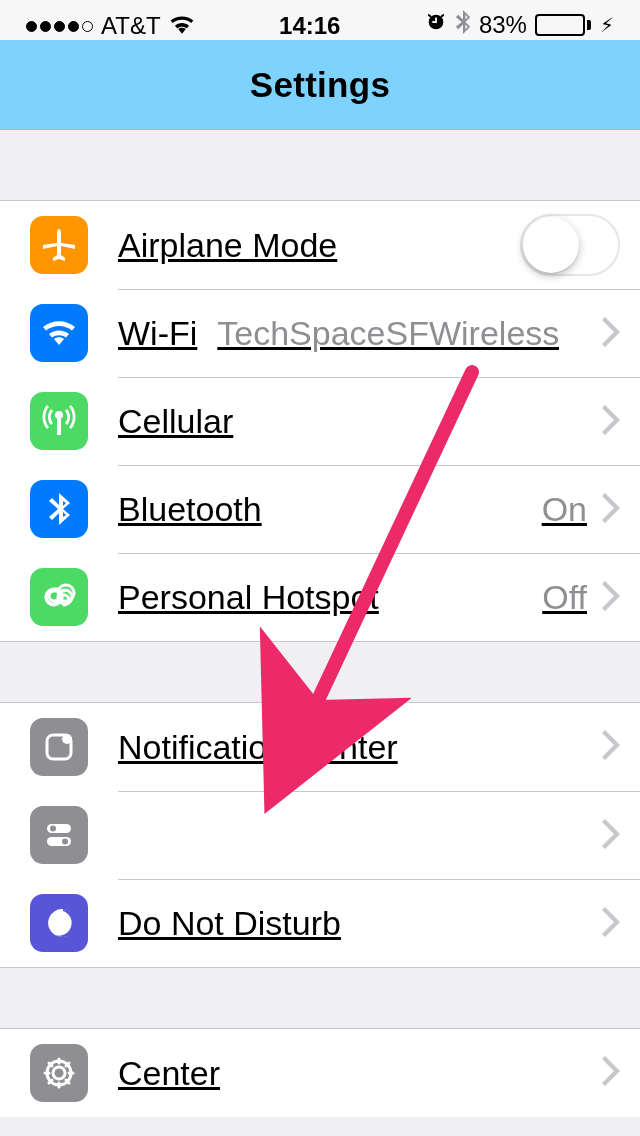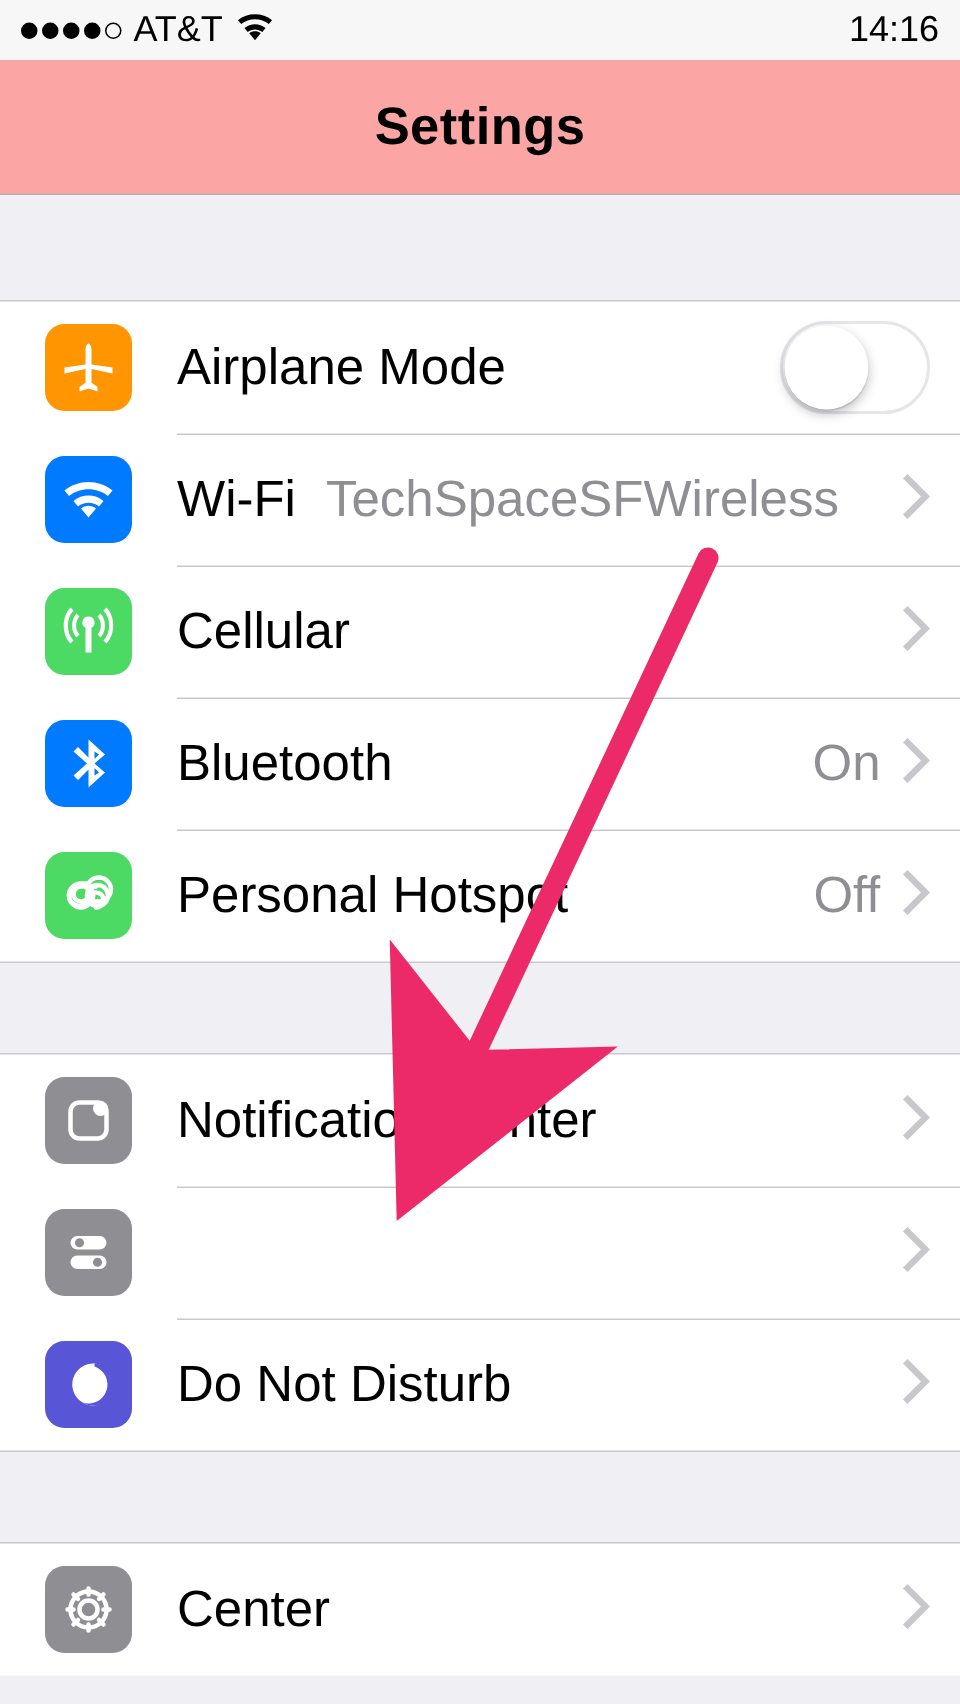--- a/index.html
+++ b/index.html
@@ -9,23 +9,23 @@
     font-family: -apple-system, "Helvetica Neue", Helvetica, Arial, sans-serif;
     background: #efeff4;
     overflow: hidden;
     position: relative;
   }
 
   
   .status-bar {
     height: 40px;
     display: flex;
-    align-items: center;
+    align-items: flex-end;
     justify-content: space-between;
-    padding: 0 14px;
+    padding: 0 26px;
     font-size: 24px;
     font-weight: 500;
     background: #f7f7f8;
     color: #000;
   }
   .status-left, .status-right { display: flex; align-items: center; gap: 8px; }
   .signal-dots { display: flex; gap: 3px; }
   .dot { width: 11px; height: 11px; border-radius: 50%; border: 1.5px solid #000; }
   .dot.filled { background: #000; }
   .wifi-icon svg { width: 26px; height: 20px; }
@@ -35,29 +35,29 @@
   .battery-fill { width: 83%; height: 100%; background: #4cd964; border-radius: 1px; }
   .battery-tip { width: 4px; height: 10px; background: #000; border-radius: 0 2px 2px 0; }
   .bolt { font-size: 20px; margin-left: 1px; }
 
   
   .nav-header {
     height: 90px;
     display: flex;
     align-items: center;
     justify-content: center;
-    background: #fca5a5;
+    background: #7dd3fc;
     border-bottom: 1px solid #b2b2b2;
     font-size: 35px;
     font-weight: 600;
     letter-spacing: 0.3px;
   }
 
   
-  .content { width: 100%; }
+  .content { width: 100%; text-decoration: underline; }
   .section-gap { height: 70px; background: #efeff4; }
   .section-gap.small { height: 60px; }
   .group { background: #fff; border-top: 1px solid #c8c7cc; border-bottom: 1px solid #c8c7cc; }
 
   .row {
     display: flex;
     align-items: center;
     min-height: 88px;
     padding-left: 30px;
     position: relative;
@@ -155,21 +155,39 @@
         <span class="dot filled"></span>
         <span class="dot"></span>
     </span>
     <span>AT&amp;T</span>
     <span class="wifi-icon">
       <svg viewBox="0 0 24 18">
           <path d="M12 18l-3.5-4.3c2-1.6 5-1.6 7 0L12 18zM5.5 10.5c3.7-3.1 9.3-3.1 13 0l-2 2.5c-2.6-2.1-6.4-2.1-9 0l-2-2.5zM1.5 5.7C7.4.8 16.6.8 22.5 5.7l-2 2.4C15.8 4.2 8.2 4.2 3.5 8.1l-2-2.4z" fill="#000"></path>
         </svg>
     </span>
   </div>
-  <div style="font-weight:400">14:16</div>
+  <div style="font-weight:700">14:16</div>
+  <div class="status-right">
+    <span>
+      <svg width="22" height="22" viewBox="0 0 24 24">
+          <path d="M12 4a8 8 0 108 8 8 8 0 00-8-8zm1 9H8v-2h3V7h2zM4 3l3 2.5L5.5 7 3 4.5zM20 3l1 1.5L18.5 7 17 5.5z" fill="#000"></path>
+        </svg>
+    </span>
+    <span class="bt-icon">
+      <svg width="16" height="24" viewBox="0 0 12 20">
+          <path d="M6 0v8L2 4 0 6l5 4-5 4 2 2 4-4v8l6-6-4-4 4-4-6-6zm2 4l2 2-2 2V4zm0 8l2 2-2 2v-4z" fill="#8e8e93"></path>
+        </svg>
+    </span>
+    <span>83%</span>
+    <span class="battery">
+      <span class="battery-body"><span class="battery-fill"></span></span>
+      <span class="battery-tip"></span>
+    </span>
+    <span class="bolt">⚡︎</span>
+  </div>
 </div>
 
 <div class="nav-header">
   <span>Settings</span>
 </div>
 
 <div class="content">
 
   <div class="section-gap"></div>
 

